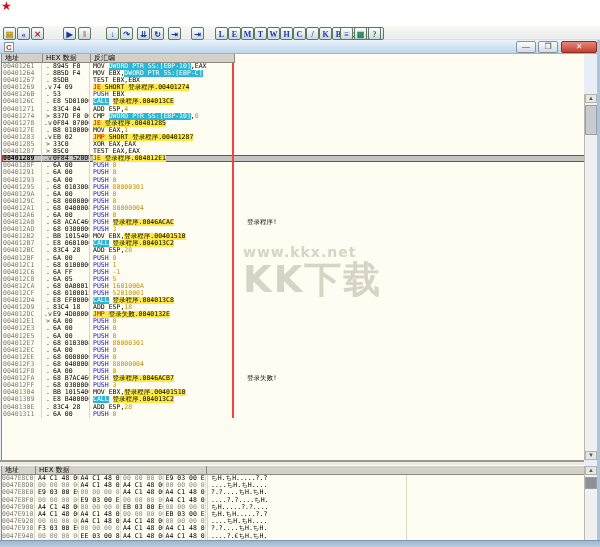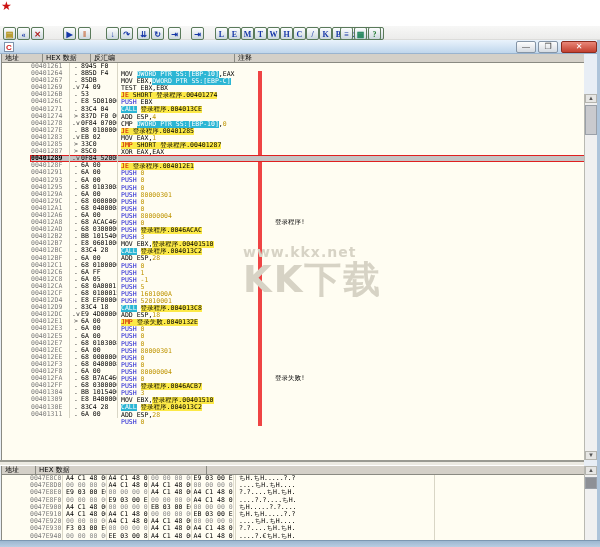--- a/index.html
+++ b/index.html
@@ -40,36 +40,36 @@
              border-radius:2px; background:linear-gradient(#fdfdfd,#d5dbe2);
              font-size:8px; line-height:10px; text-align:center; color:#333; }
   #btn-min { right:64px; } #btn-restore { right:42px; }
   #btn-close { right:3px; width:36px; background:linear-gradient(#e98779,#c3402f);
                border-color:#8c2c1e; color:#fff; }
 
   
   .col-head { background:#d4d0c8; border-right:1px solid #8a8a82; border-bottom:1px solid #8a8a82;
               color:#000; font-size:7px; line-height:9px; padding-left:3px;
               font-family:"DejaVu Sans", sans-serif; overflow:hidden; white-space:nowrap; }
-  .mono { font-family:"DejaVu Sans Mono", monospace;padding-left:28px; }
+  .mono { font-family:"DejaVu Sans Mono", monospace; }
 
   
   #disasm { position:absolute; left:1px; top:14px; width:583px; height:406px;
             background:#fffdf2; border-left:1px solid #8a8a82; overflow:hidden; }
   #disasm-header { position:absolute; left:0; top:0; width:583px; height:9px; display:flex; }
   #disasm-body { position:absolute; left:0; top:9px; width:583px; height:397px; overflow:hidden; }
   .d-row { position:relative; height:7.1px; line-height:7.1px; font-size:6.5px;
            white-space:nowrap; }
   .d-addr { position:absolute; left:0; top:0; width:40px; color:#7a7a7a; overflow:hidden;
             border-right:1px solid #d9d6c6; height:100%; padding-left:1px; }
   .d-hex  { position:absolute; left:41px; top:0; width:47px; color:#000; overflow:hidden;
             border-right:1px solid #d9d6c6; height:100%; }
   .d-pre  { display:inline-block; width:10px; color:#333; text-align:center; }
-  .d-asm  { position:absolute; left:89px; top:8px; width:143px; color:#000; overflow:hidden;
-            border-right:4px solid #ef4444; height:100%; padding-left:2px; }
+  .d-asm  { position:absolute; left:89px; top:0; width:143px; color:#000; overflow:hidden;
+            border-right:2px solid #ef4444; height:100%; padding-left:2px; }
   .d-cmt  { position:absolute; left:233px; top:0; width:350px; color:#000; overflow:hidden;
             height:100%; padding-left:12px; }
   .d-row.sel { background:#c4c4c4; outline:1px solid #e02020; outline-offset:-1px; z-index:3; }
   .d-row.sel .d-addr { color:#000; font-weight:bold; }
   .s-p { color:#000; } .s-b { color:#1212d2; } .s-i { color:#bf9400; }
   .s-m { background:#2cb6d4; color:#fff; } .s-j { background:#fce947; color:#c80000; }
   .s-y { background:#fce947; color:#000; } .s-c { background:#2cb6d4; color:#fff; }
 
   
   #splitter { position:absolute; left:0px; top:420px; width:584px; height:6px;
@@ -207,21 +207,20 @@
       <div class="win-ctl" id="btn-min">—</div>
       <div class="win-ctl" id="btn-restore">❐</div>
       <div class="win-ctl" id="btn-close">✕</div>
     </div>
 
     <div id="disasm">
       <div id="disasm-header">
         <div class="col-head" style="width:41px">地址</div>
         <div class="col-head" style="width:48px">HEX 数据</div>
         <div class="col-head" style="width:144px">反汇编</div>
-        <div class="col-head" style="flex:1">注释</div>
       </div>
       <div id="disasm-body" class="mono">
           <div class="d-row">
             <span class="d-addr">00401261</span>
             <span class="d-hex"><span class="d-pre">.</span>8945 F0</span>
             <span class="d-asm"><span class="s-p">MOV </span><span class="s-m">DWORD PTR SS:[EBP-10]</span><span class="s-p">,EAX</span></span>
             <span class="d-cmt"></span>
           </div>
           <div class="d-row">
             <span class="d-addr">00401264</span>

